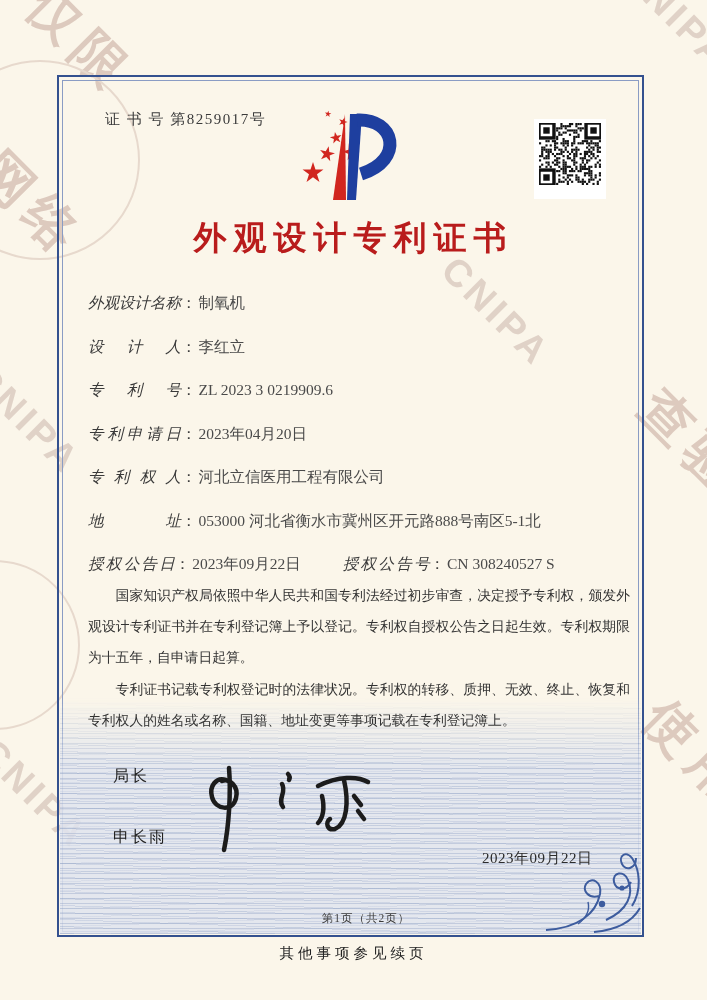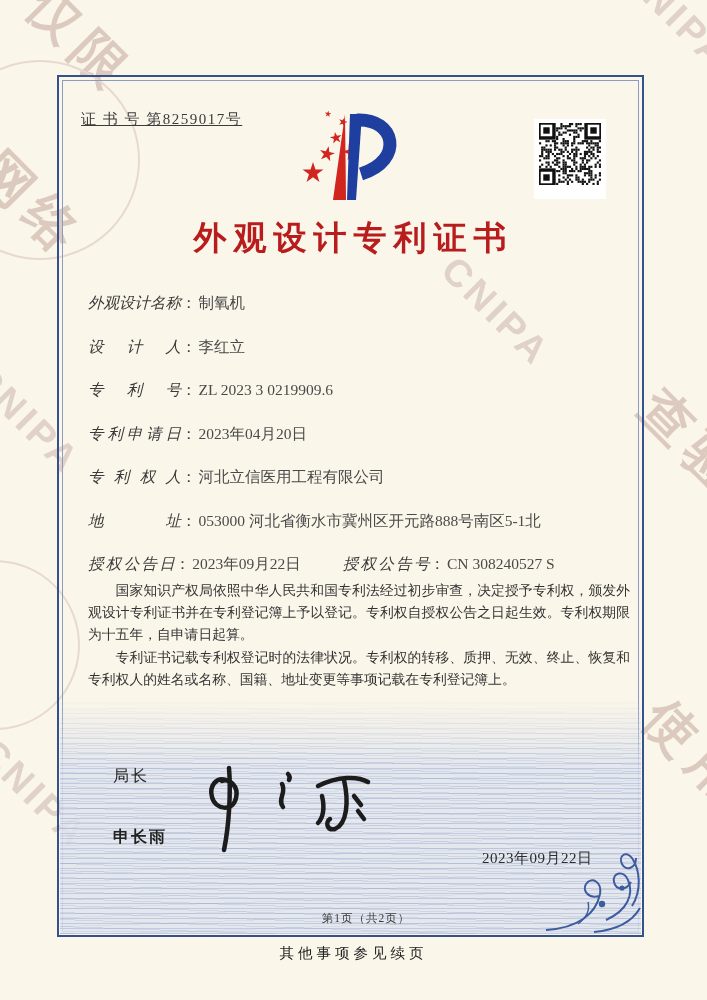--- a/index.html
+++ b/index.html
@@ -34,44 +34,44 @@
     background-image:
       repeating-linear-gradient(0deg,  rgba(130,150,190,0.35) 0 1px, transparent 1px 5px),
       repeating-linear-gradient(2deg,  rgba(130,150,190,0.22) 0 1px, transparent 1px 7px),
       repeating-linear-gradient(-2deg, rgba(160,175,205,0.18) 0 1px, transparent 1px 9px);
     -webkit-mask-image:linear-gradient(to bottom, transparent 0, #000 70px);
     mask-image:linear-gradient(to bottom, transparent 0, #000 70px);
   }
 
   .content { position:absolute; inset:0; z-index:3; }
 
-  .cert-no { position:absolute; left:81px; top:110px; font-size:15px; color:#3b3b3b; letter-spacing:1.5px;text-decoration:underline; }
+  .cert-no { position:absolute; left:105px; top:110px; font-size:15px; color:#3b3b3b; letter-spacing:1.5px; }
 
   .logo { position:absolute; left:283px; top:106px; }
 
   .qr-patch { position:absolute; left:534px; top:119px; width:72px; height:80px; background:#ffffff; }
   .qr-patch svg { display:block; margin:4px auto 0 auto; }
 
   .title { position:absolute; left:0; top:216px; width:100%; text-align:center;
            font-size:33px; font-weight:bold; color:#b91c1c; letter-spacing:7px; }
 
   .fields { position:absolute; left:88px; top:293px; width:548px; }
   .field-row { height:24px; margin-bottom:19.5px; font-size:15.5px; color:#3d3d3d; white-space:nowrap; }
   .field-label { display:inline-block; width:6em; text-align:justify; text-align-last:justify; color:#3a3a3a; vertical-align:top;font-style:italic; }
   .field-colon { display:inline-block; margin:0 2px 0 0; }
   .field-value { color:#4a4a4a;margin-top:47px; }
   .field-pair-2 { margin-left:38px; }
   .field-label-5ch { display:inline-block; width:5.6em; text-align:justify; text-align-last:justify; }
 
   .paragraphs { position:absolute; left:88px; top:580px; width:542px; font-size:13.8px;
-                line-height:22px; color:#333; text-align:justify; }
+                line-height:31px; color:#333; text-align:justify; }
   .paragraphs p { text-indent:2em; margin-bottom:1px; }
 
   .sig-title { position:absolute; left:113px; top:766px; font-size:16px; color:#222; letter-spacing:2px; }
-  .sig-name  { position:absolute; left:113px; top:827px; font-size:16px; color:#222; letter-spacing:2px;font-weight:bold; }
+  .sig-name  { position:absolute; left:113px; top:827px; font-size:16px; color:#222; letter-spacing:2px; }
   .sig-script { position:absolute; left:198px; top:764px; }
 
   .issue-date { position:absolute; left:482px; top:849px; font-size:15px; color:#2c2c2c; letter-spacing:0.5px; }
 
   .page-indicator { position:absolute; left:57px; top:911px; width:587px; text-align:center;
                     font-size:11.5px; color:#3c3c3c; letter-spacing:1px;padding-left:31px; }
 
   .footer-note { position:absolute; left:0; top:944px; width:100%; text-align:center;
                  font-size:14.5px; color:#222; letter-spacing:4px; }
 

